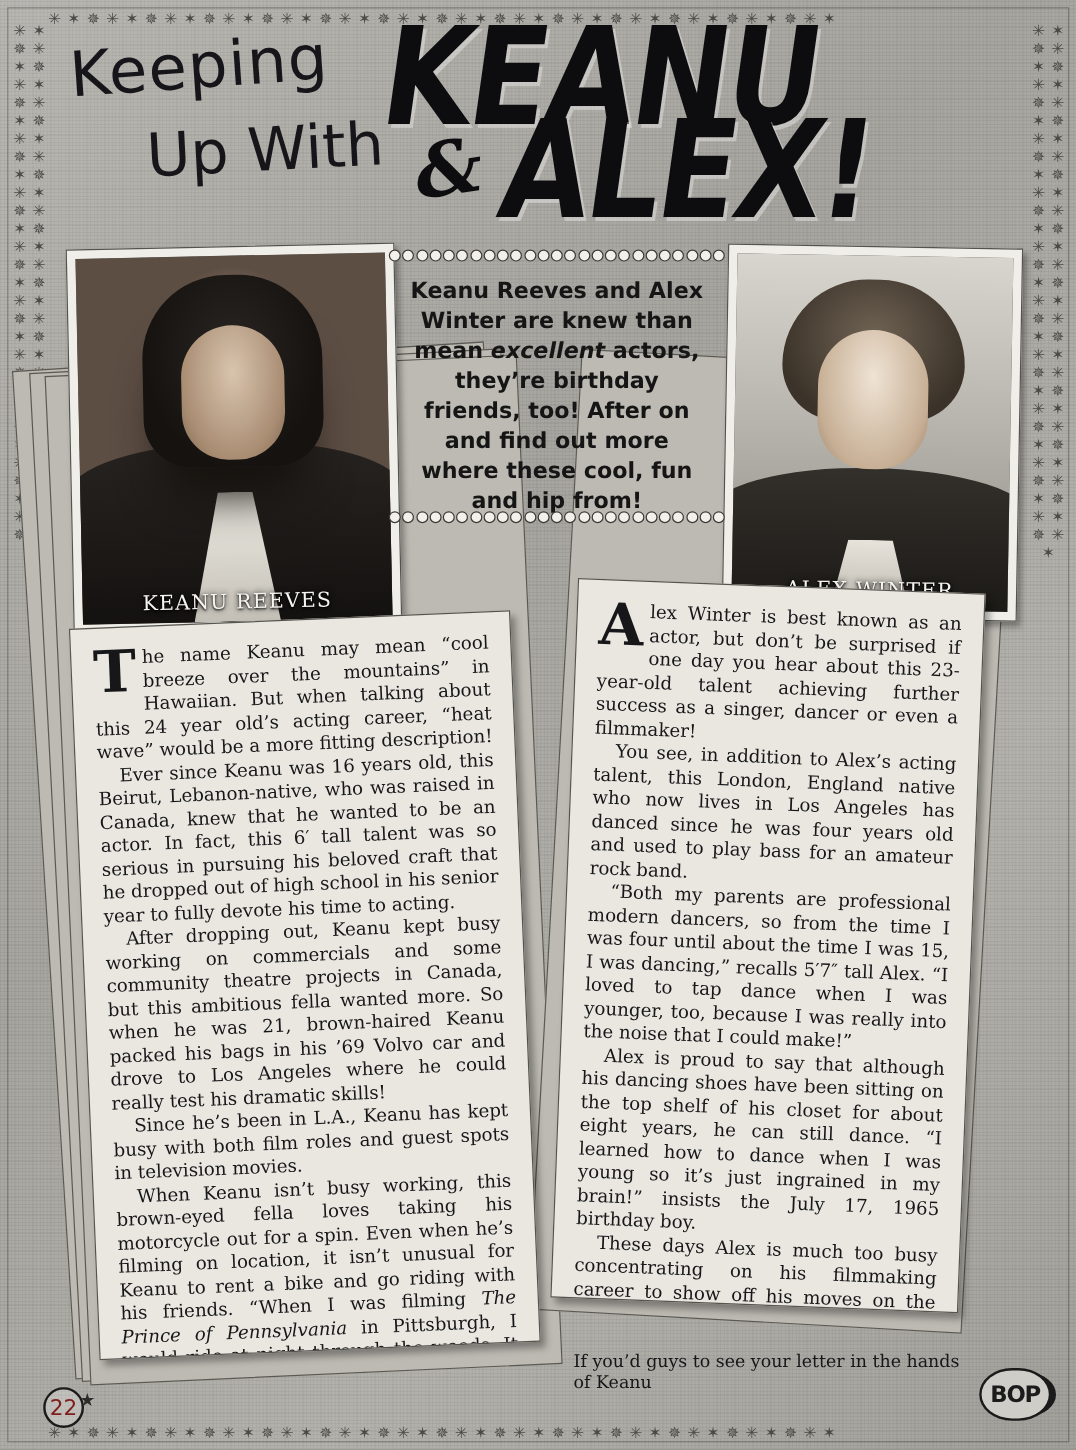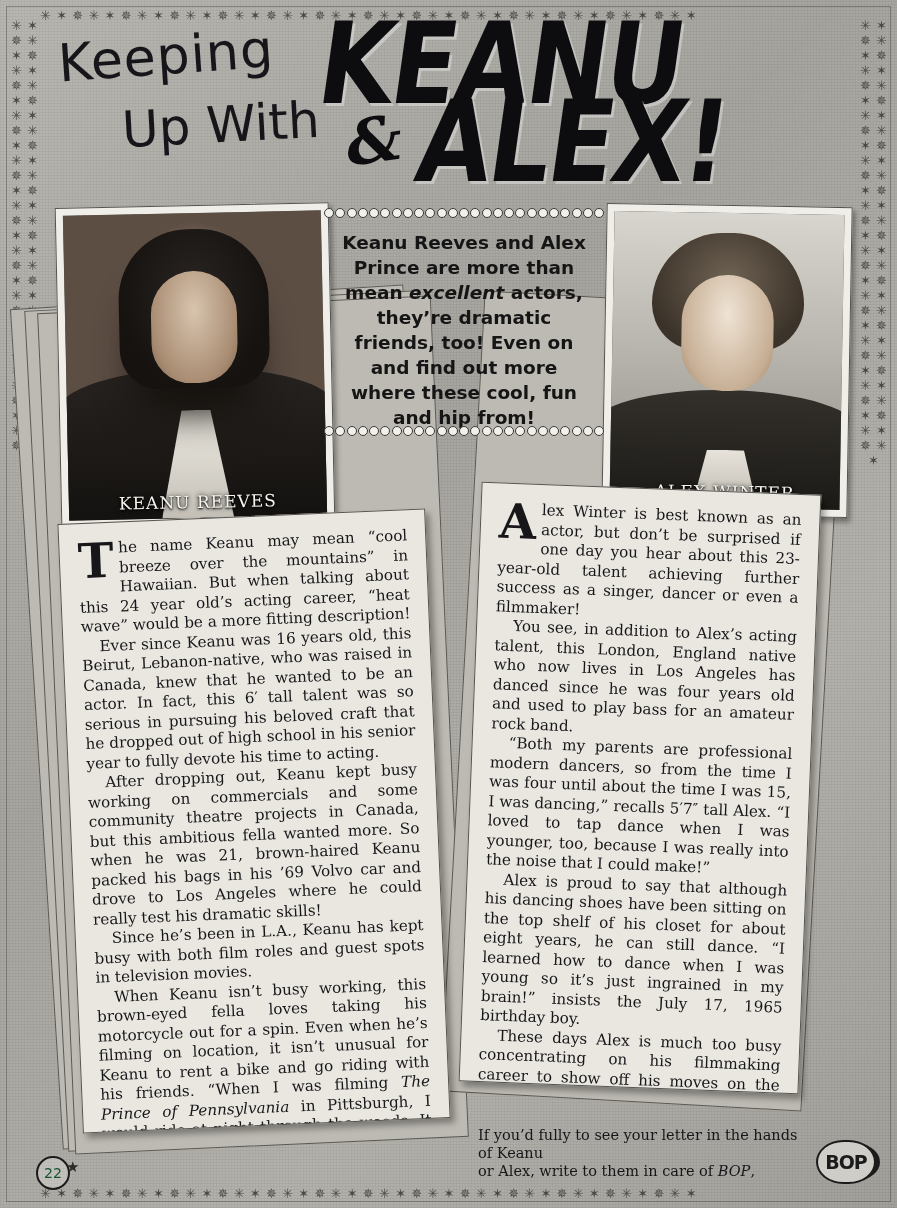--- a/index.html
+++ b/index.html
@@ -296,22 +296,22 @@
     box-shadow: 4px 0 0 -2px #1b1b1b, 8px 0 0 -4px #1b1b1b;
   }
   .page-num {
     position: absolute;
     left: 36px; top: 1156px;
     width: 30px; height: 30px;
     border: 2px solid #1b1b1b;
     border-radius: 50%;
     display: flex; align-items: center; justify-content: center;
     font-family: "DejaVu Sans", sans-serif;
-    font-size: 14px;
-    color: #14532d;
+    font-size: 18px;
+    color: #7f1d1d;
     background: rgba(255,255,255,0.25);
   }
   .page-star {
     position: absolute;
     left: 66px; top: 1158px;
     font-size: 15px;
     color: #2c2c2a;
   }
 </style>
 </head>
@@ -385,24 +385,24 @@
         <i></i>
         <i></i>
         <i></i>
         <i></i>
         <i></i>
         <i></i>
         <i></i>
     </div>
     <div class="blurb-text">
       <span>Keanu Reeves and Alex</span><br>
-      <span>Prince are more than</span><br>
+      <span>Winter are knew than</span><br>
       <span>mean </span><em>excellent</em><span> actors,</span><br>
-      <span>they’re dramatic</span><br>
-      <span>friends, too! Even on</span><br>
+      <span>they’re birthday</span><br>
+      <span>friends, too! After on</span><br>
       <span>and find out more</span><br>
       <span>where these cool, fun</span><br>
       <span>and hip from!</span>
     </div>
     <div class="dot-row bottom">
       <i></i>
         <i></i>
         <i></i>
         <i></i>
         <i></i>
@@ -440,22 +440,21 @@
   <div class="col col-right">
     <p class="first"><span class="dropcap">A</span><span>lex Winter is best known as an actor, but don’t be surprised if one day you hear about this 23-year-old talent achieving further success as a singer, dancer or even a filmmaker!</span></p>
     <p>You see, in addition to Alex’s acting talent, this London, England native who now lives in Los Angeles has danced since he was four years old and used to play bass for an amateur rock band.</p>
     <p>“Both my parents are professional modern dancers, so from the time I was four until about the time I was 15, I was dancing,” recalls 5′7″ tall Alex. “I loved to tap dance when I was younger, too, because I was really into the noise that I could make!”</p>
     <p>Alex is proud to say that although his dancing shoes have been sitting on the top shelf of his closet for about eight years, he can still dance. “I learned how to dance when I was young so it’s just ingrained in my brain!” insists the July 17, 1965 birthday boy.</p>
     <p>These days Alex is much too busy concentrating on his filmmaking career to show off his moves on the dance floor. But he would love nothing better than to one day combine all his talents into one project.</p>
 
   </div>
 
   <div class="footer">
-    <div>If you’d fully to see your letter in the hands of Keanu</div>
-    <div><span>or Alex, write to them in care of </span><em>BOP</em><span>,</span></div>
+    <div>If you’d guys to see your letter in the hands of Keanu</div>
   </div>
 
   <div class="bop-logo">BOP</div>
 
   <div class="page-num">22</div>
   <div class="page-star">★</div>
 
 </div>
 
 </body></html>

